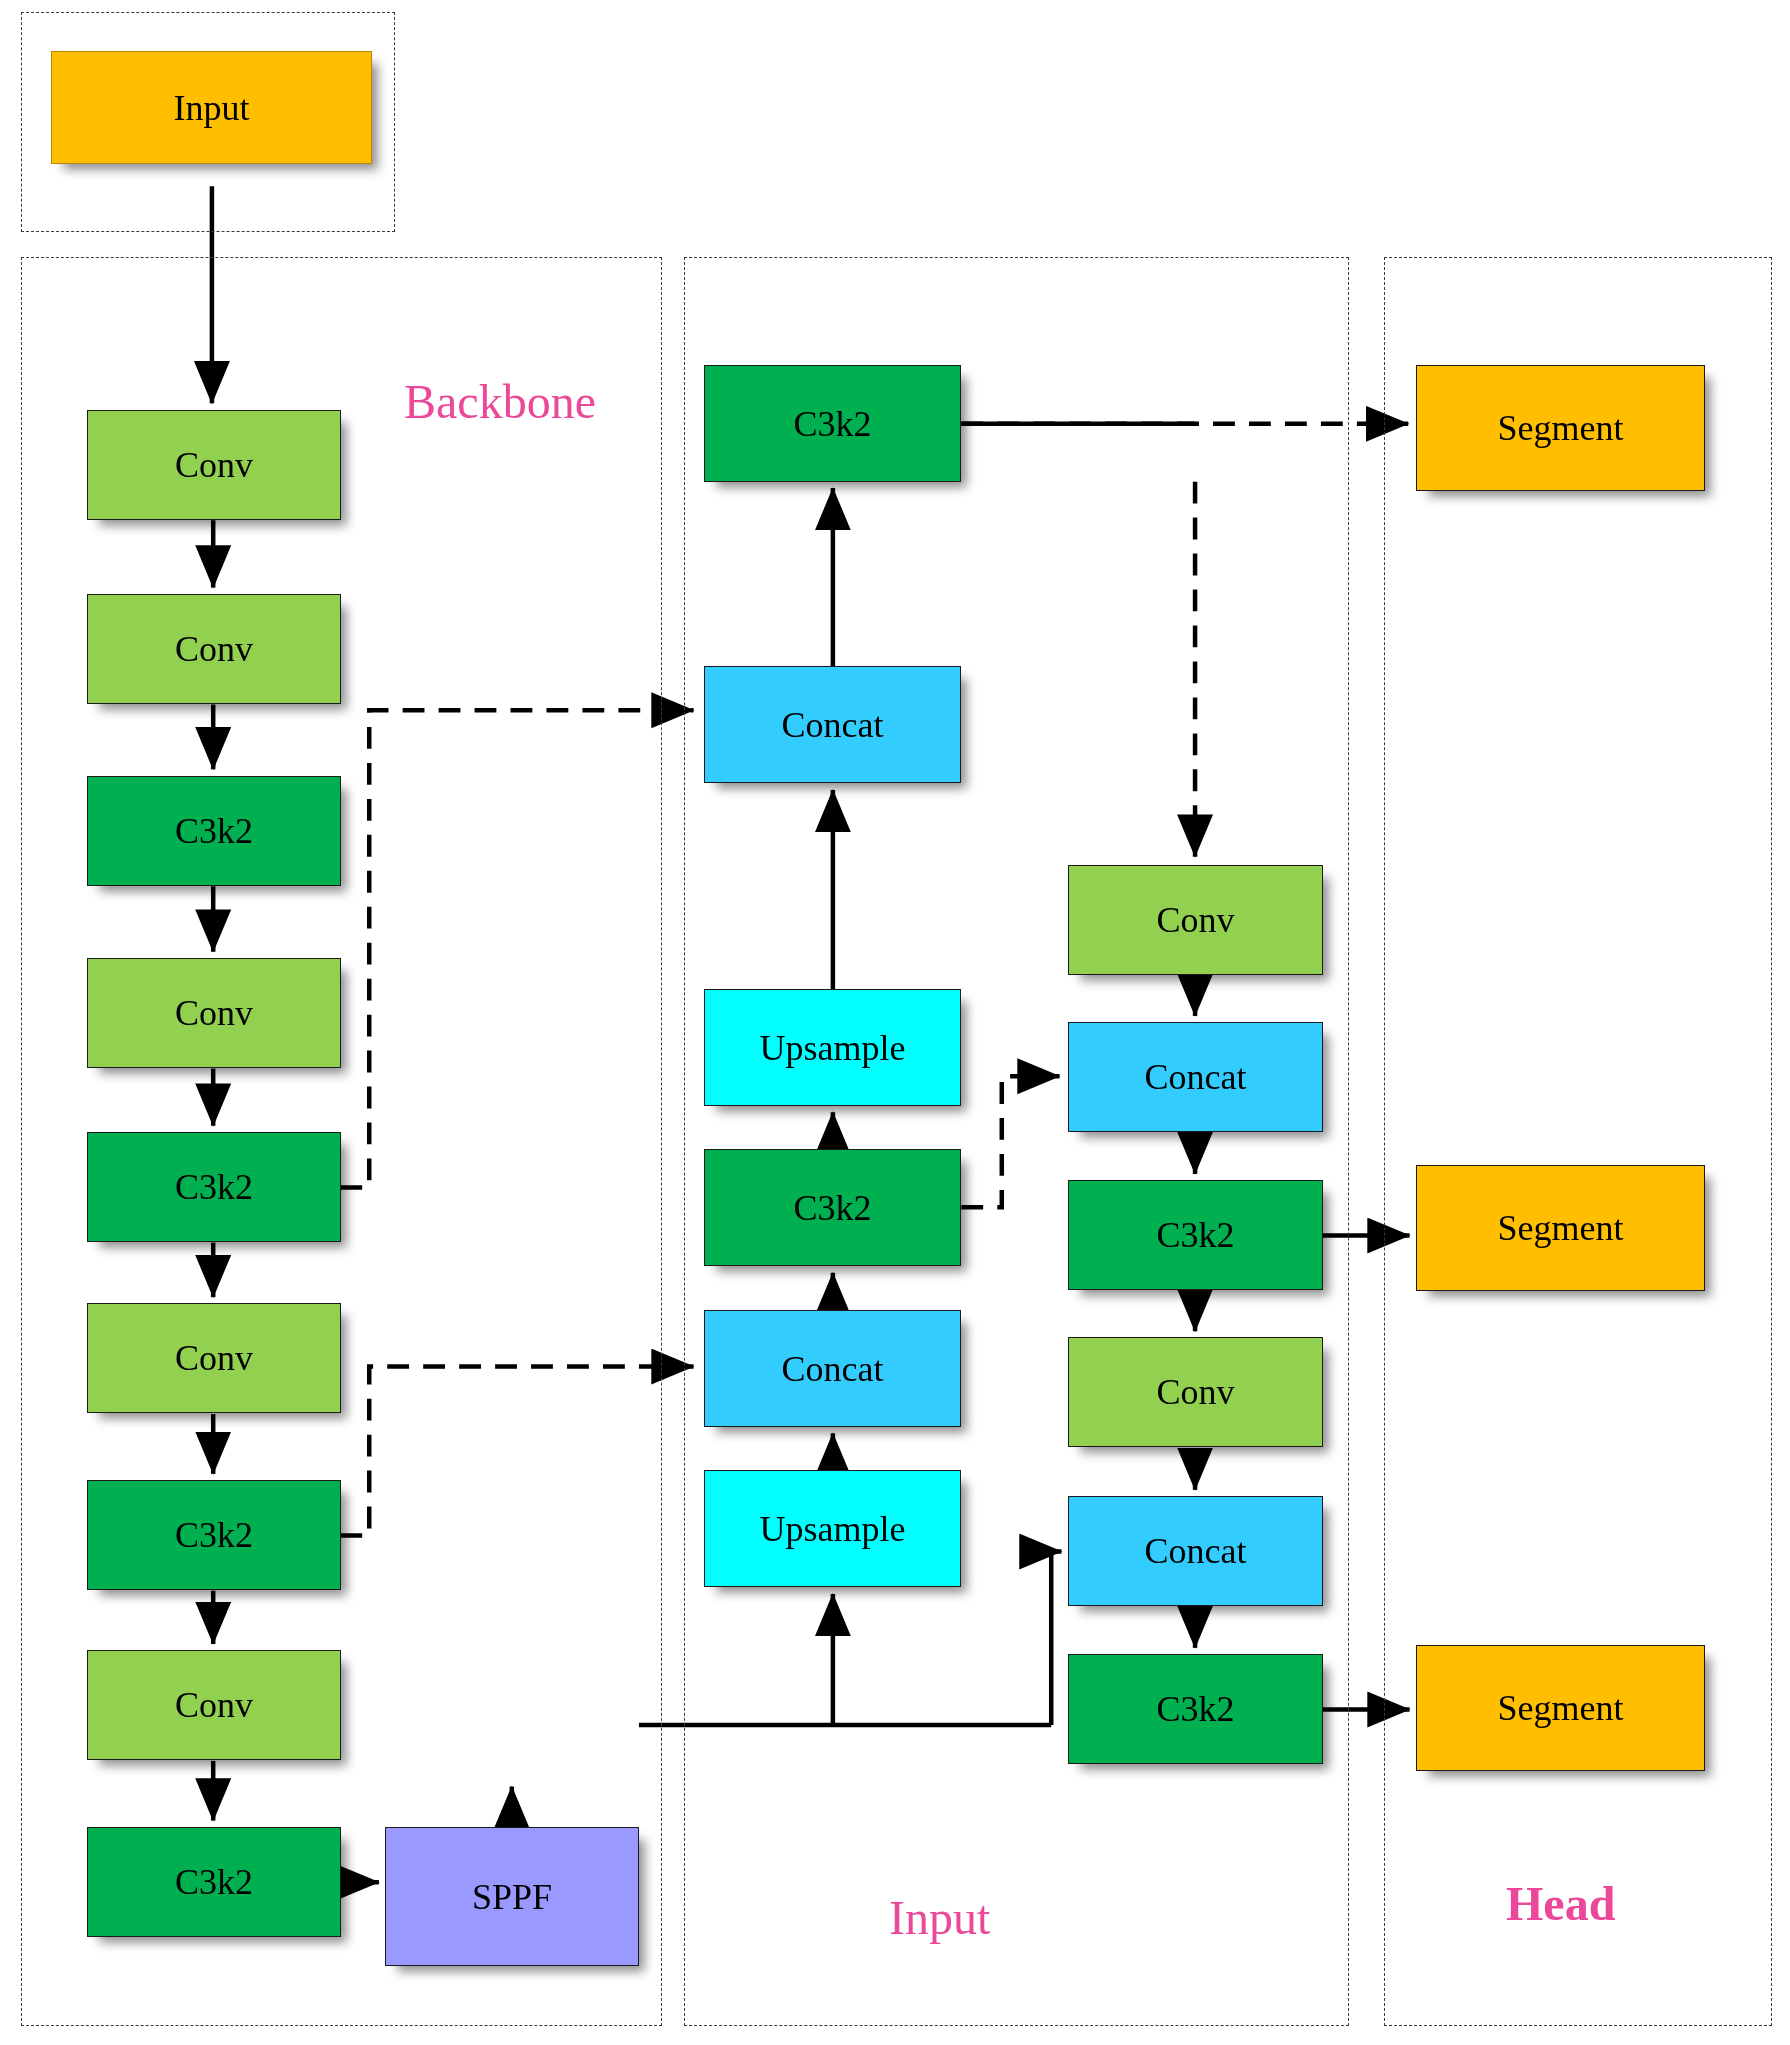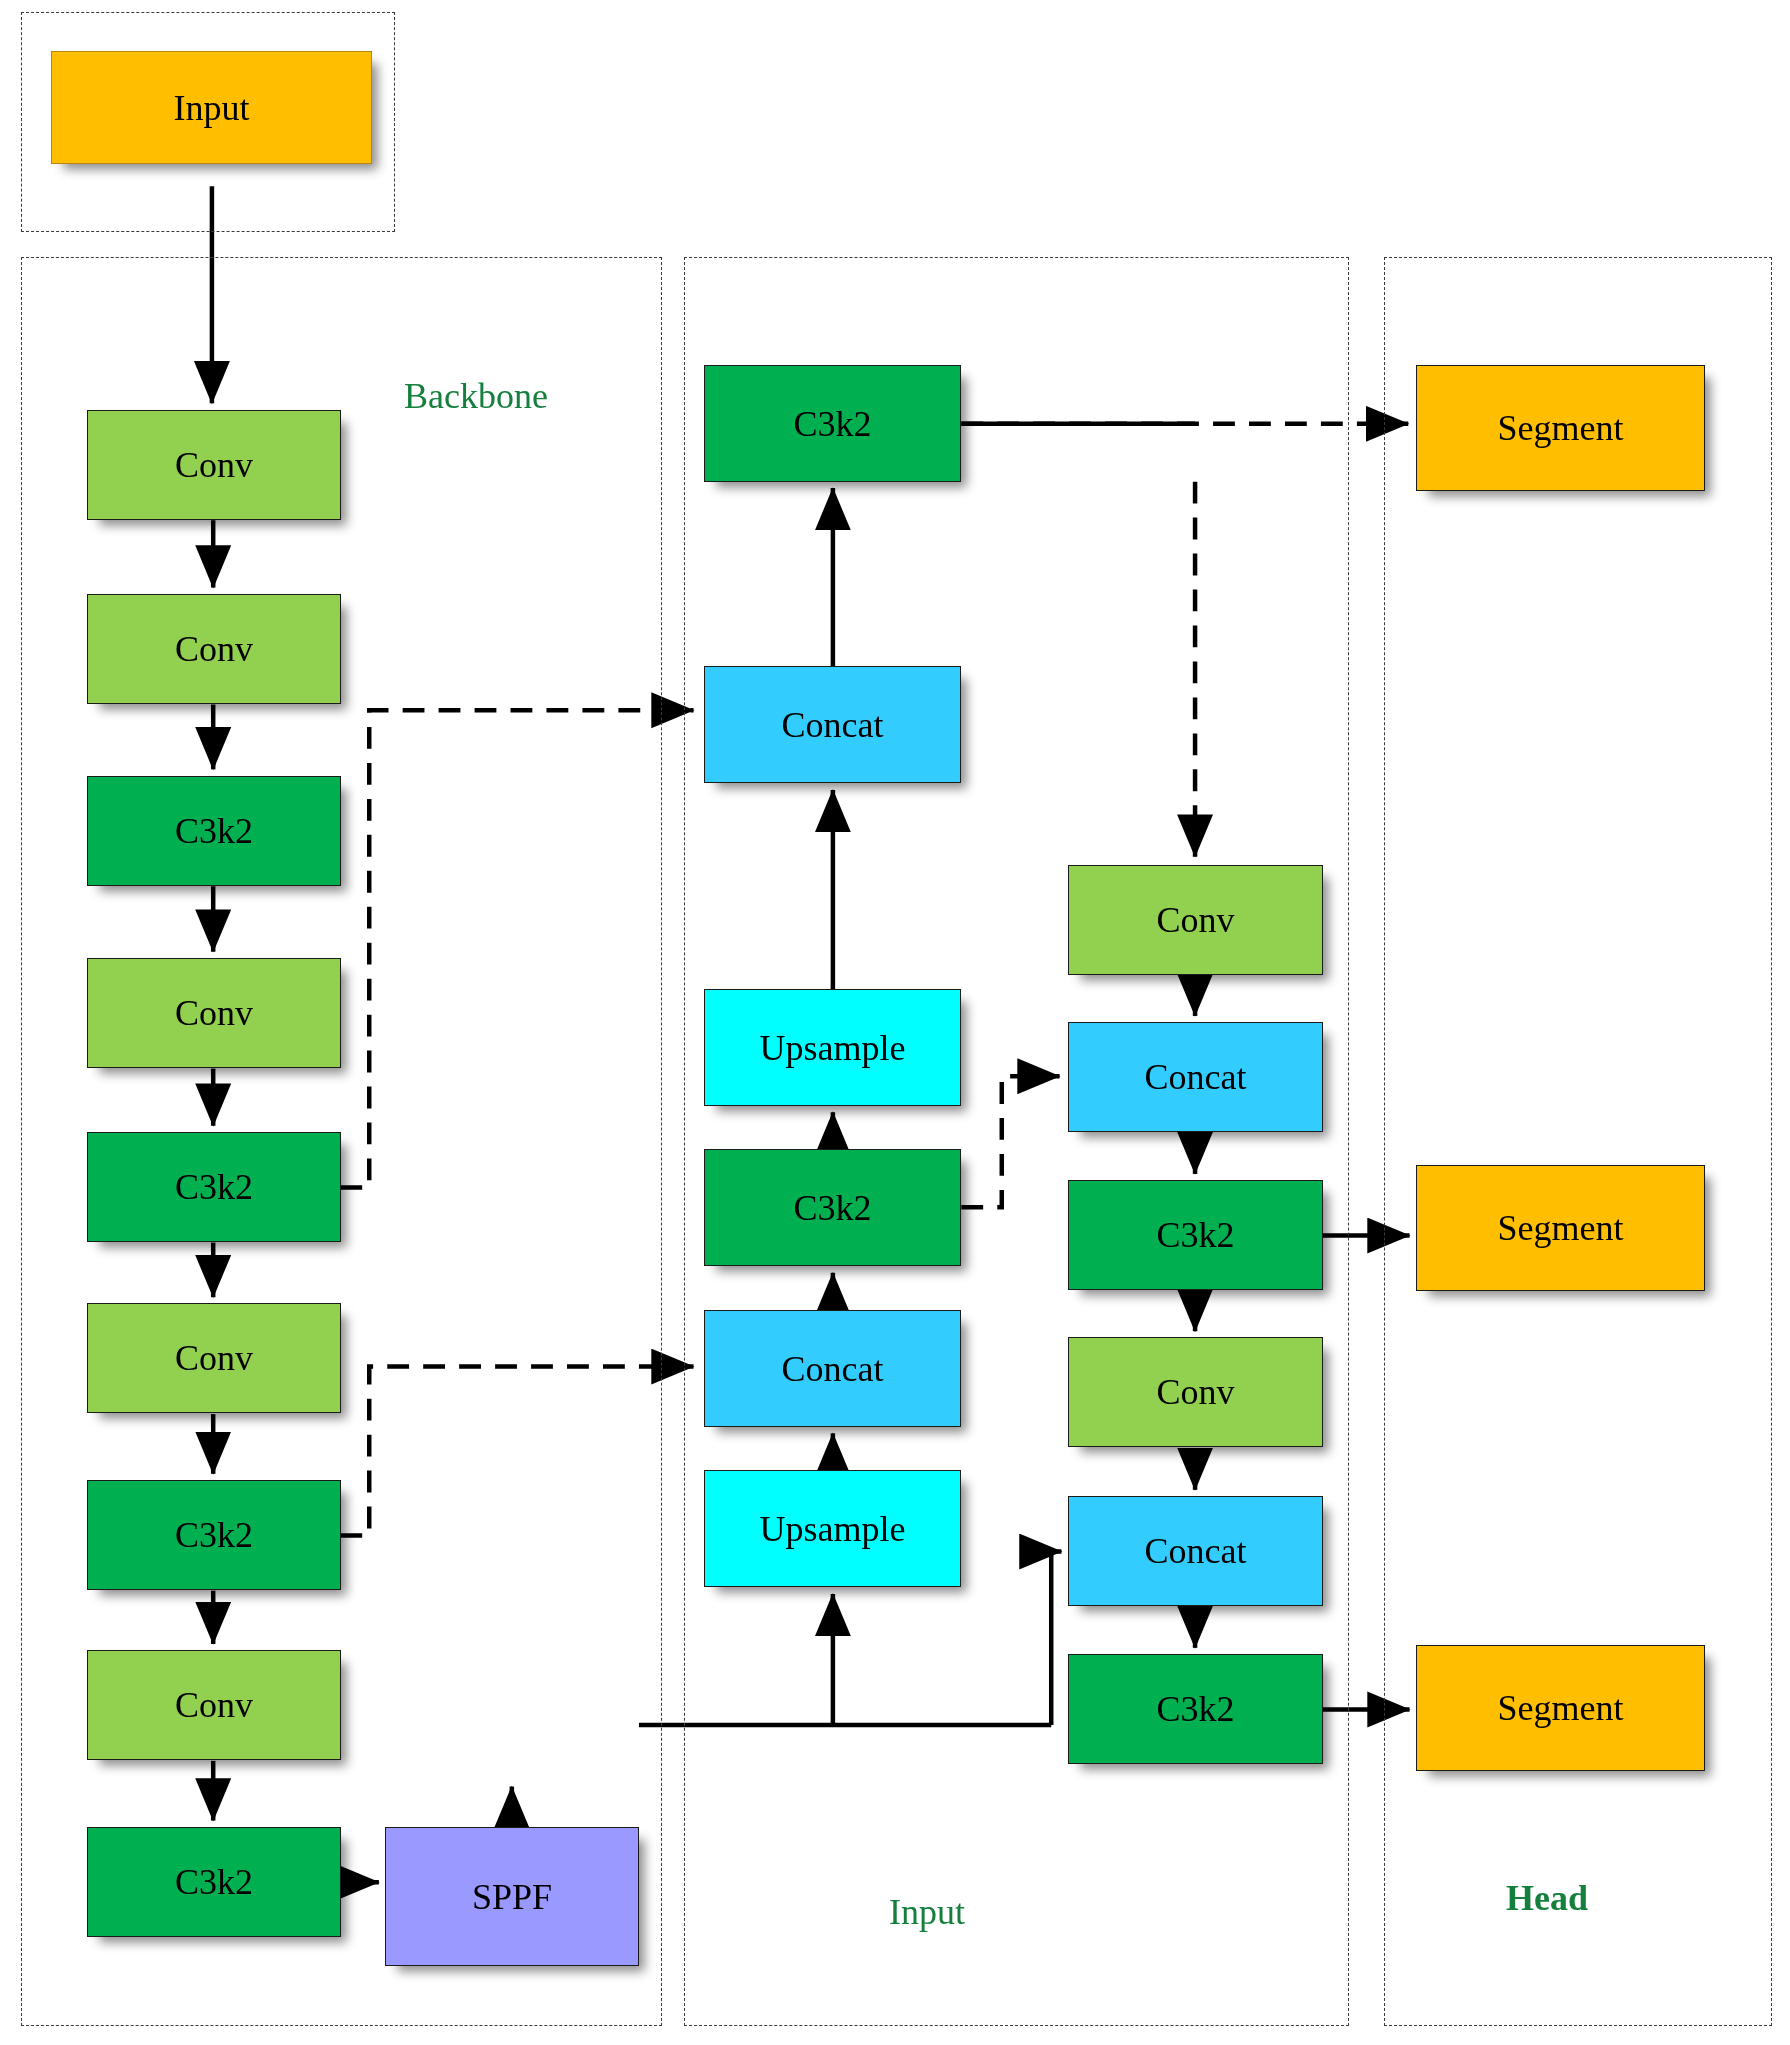--- a/index.html
+++ b/index.html
@@ -1,19 +1,19 @@
 <!DOCTYPE html>
 <html style="font-size:10.3px"><head>
 <meta charset="utf-8">
 <style>
   html,body{margin:0;padding:0;background:#ffffff;}
   body{font-family:"Liberation Serif","DejaVu Serif",serif;}
   #stage{position:relative;width:1791px;height:2046px;background:#fff;overflow:hidden;}
   .region{position:absolute;border:1.9px dashed #3a3a3a;box-sizing:border-box;}
-  .rlabel{position:absolute;font-size:36px;color:#15803d;white-space:nowrap;line-height:1;}
+  .rlabel{position:absolute;font-size:48px;color:#ec4899;white-space:nowrap;line-height:1;}
   .node{position:absolute;box-sizing:border-box;border:1.9px solid #1a1a1a;
         display:flex;align-items:center;justify-content:center;
         font-size:36px;color:#000;white-space:nowrap;
         box-shadow:9px 9px 10.3px -2.6px rgba(0,0,0,0.45);}
   svg.wires{position:absolute;left:0;top:0;width:1791px;height:2046px;pointer-events:none;}
 </style>
 </head>
 <body>
 
 <div id="stage">

